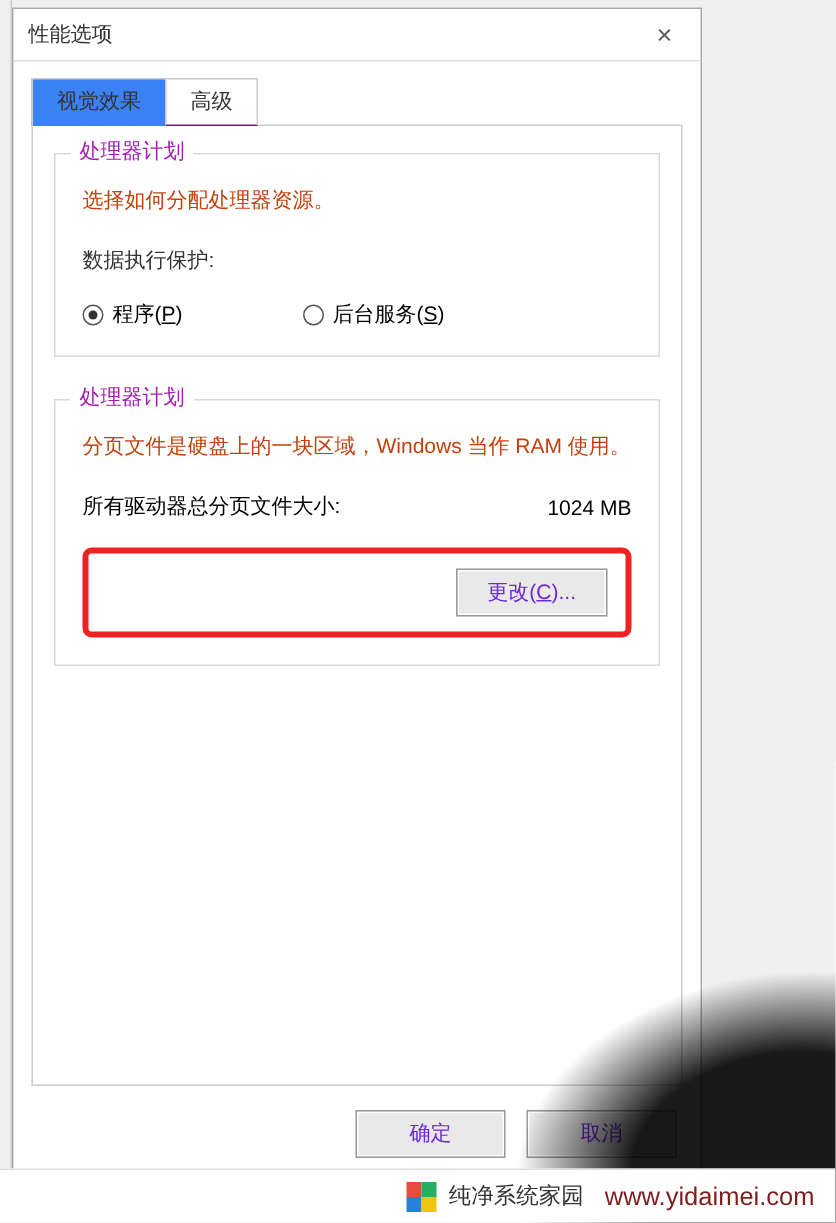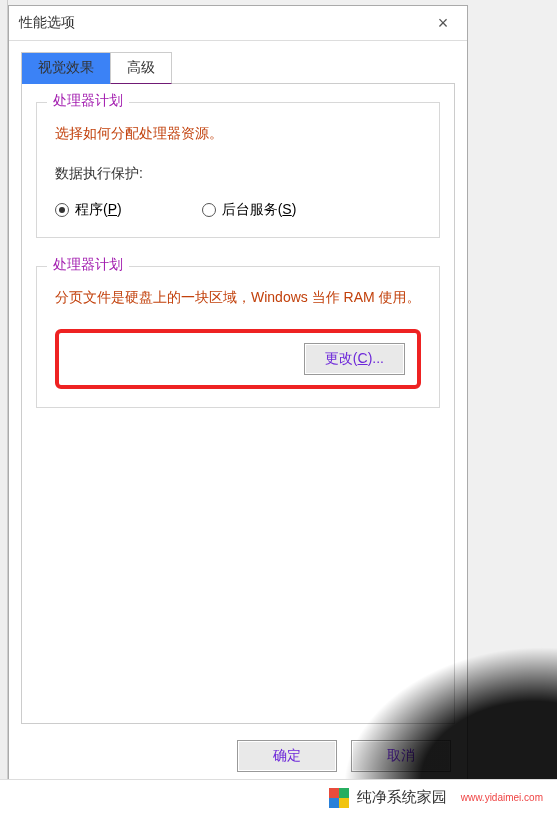--- a/index.html
+++ b/index.html
@@ -146,21 +146,21 @@
       text-align: center;
     }
     .wm-logo {
       width: 20px; height: 20px; position: relative;
     }
     .wm-logo .q { position: absolute; width: 10px; height: 10px; }
     .wm-logo .q1 { left: 0; top: 0; background: #e74c3c; }
     .wm-logo .q2 { right: 0; top: 0; background: #27ae60; }
     .wm-logo .q3 { left: 0; bottom: 0; background: #2980d9; }
     .wm-logo .q4 { right: 0; bottom: 0; background: #f1c40f; }
-    .wm-url { color: #ef4444; font-size: 10px; margin-left: 6px; }
+    .wm-url { color: #7f1d1d; font-size: 17px; margin-left: 6px; }
     .left-edge { position:absolute; left:0; top:0; bottom:36px; width:8px; background:#eee; border-right:1px solid #ccc;}
   </style>
 </head>
 <body>
 
 <div class="left-edge"></div>
 
 <div class="window">
   <div class="titlebar">
     <span class="titlebar-title">性能选项</span>
@@ -191,20 +191,24 @@
           <label class="radio-opt">
             <span class="radio-circle"></span>
             <span><span>后台服务(</span><span class="underline">S</span><span>)</span></span>
           </label>
         </div>
       </div>
 
       <div class="group">
         <div class="group-legend">处理器计划</div>
         <div class="desc">分页文件是硬盘上的一块区域，Windows 当作 RAM 使用。</div>
+        <div class="vm-row">
+          <span>所有驱动器总分页文件大小:</span>
+          <span>1024 MB</span>
+        </div>
         <div class="highlight-box">
           <button class="win-button"><span>更改(</span><span class="underline">C</span><span>)...</span></button>
         </div>
       </div>
 
     </div>
   </div>
 
   <div class="footer">
     <button class="win-button">确定</button>

